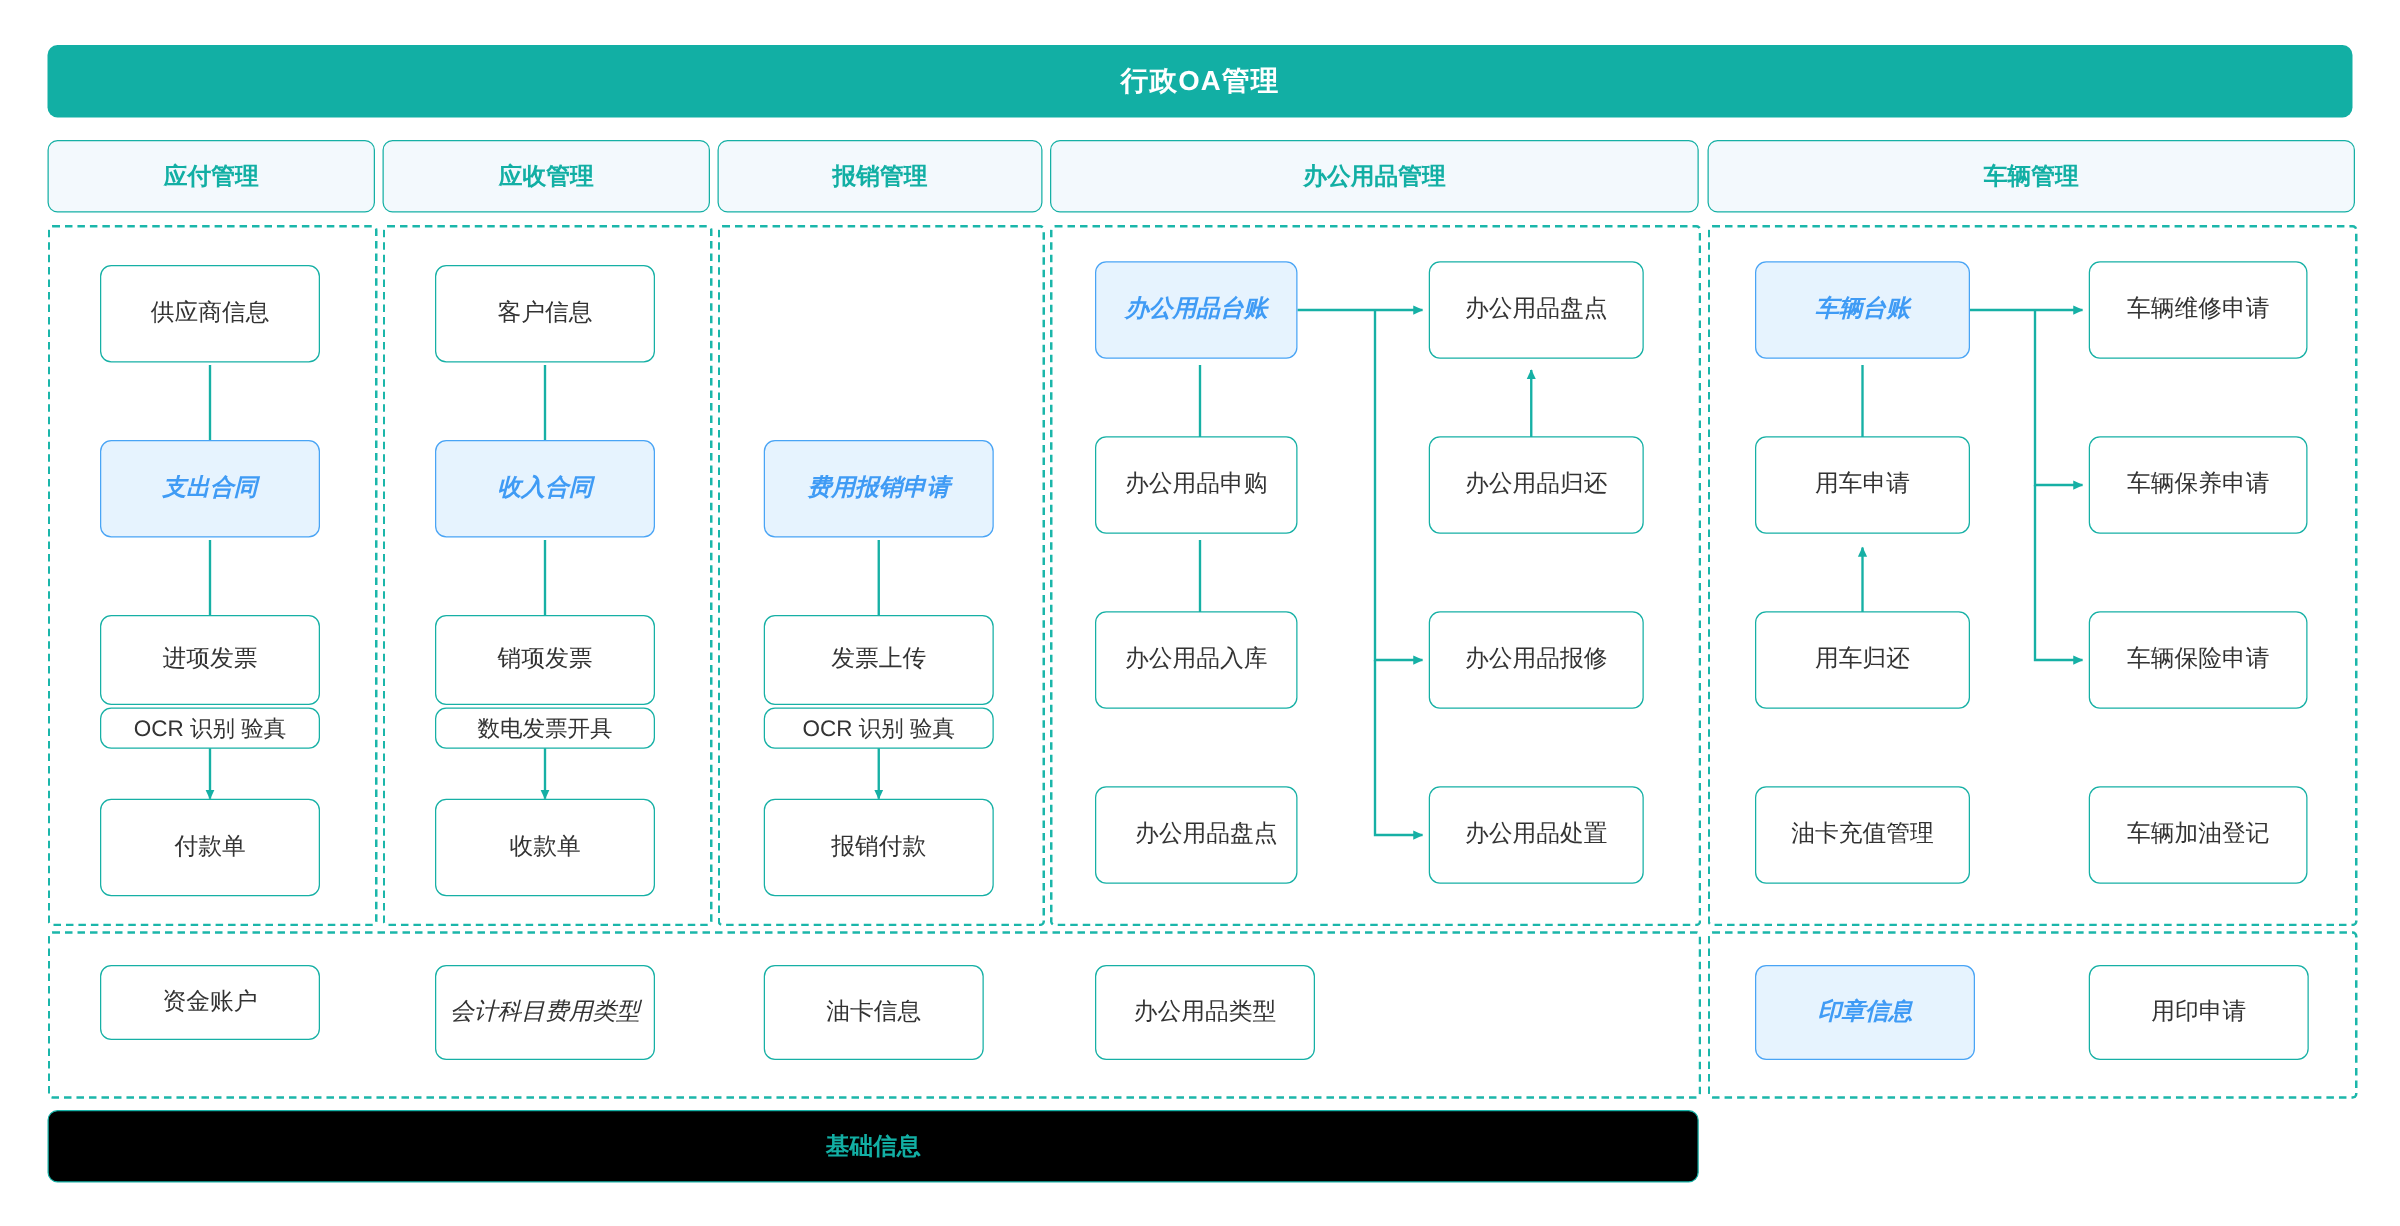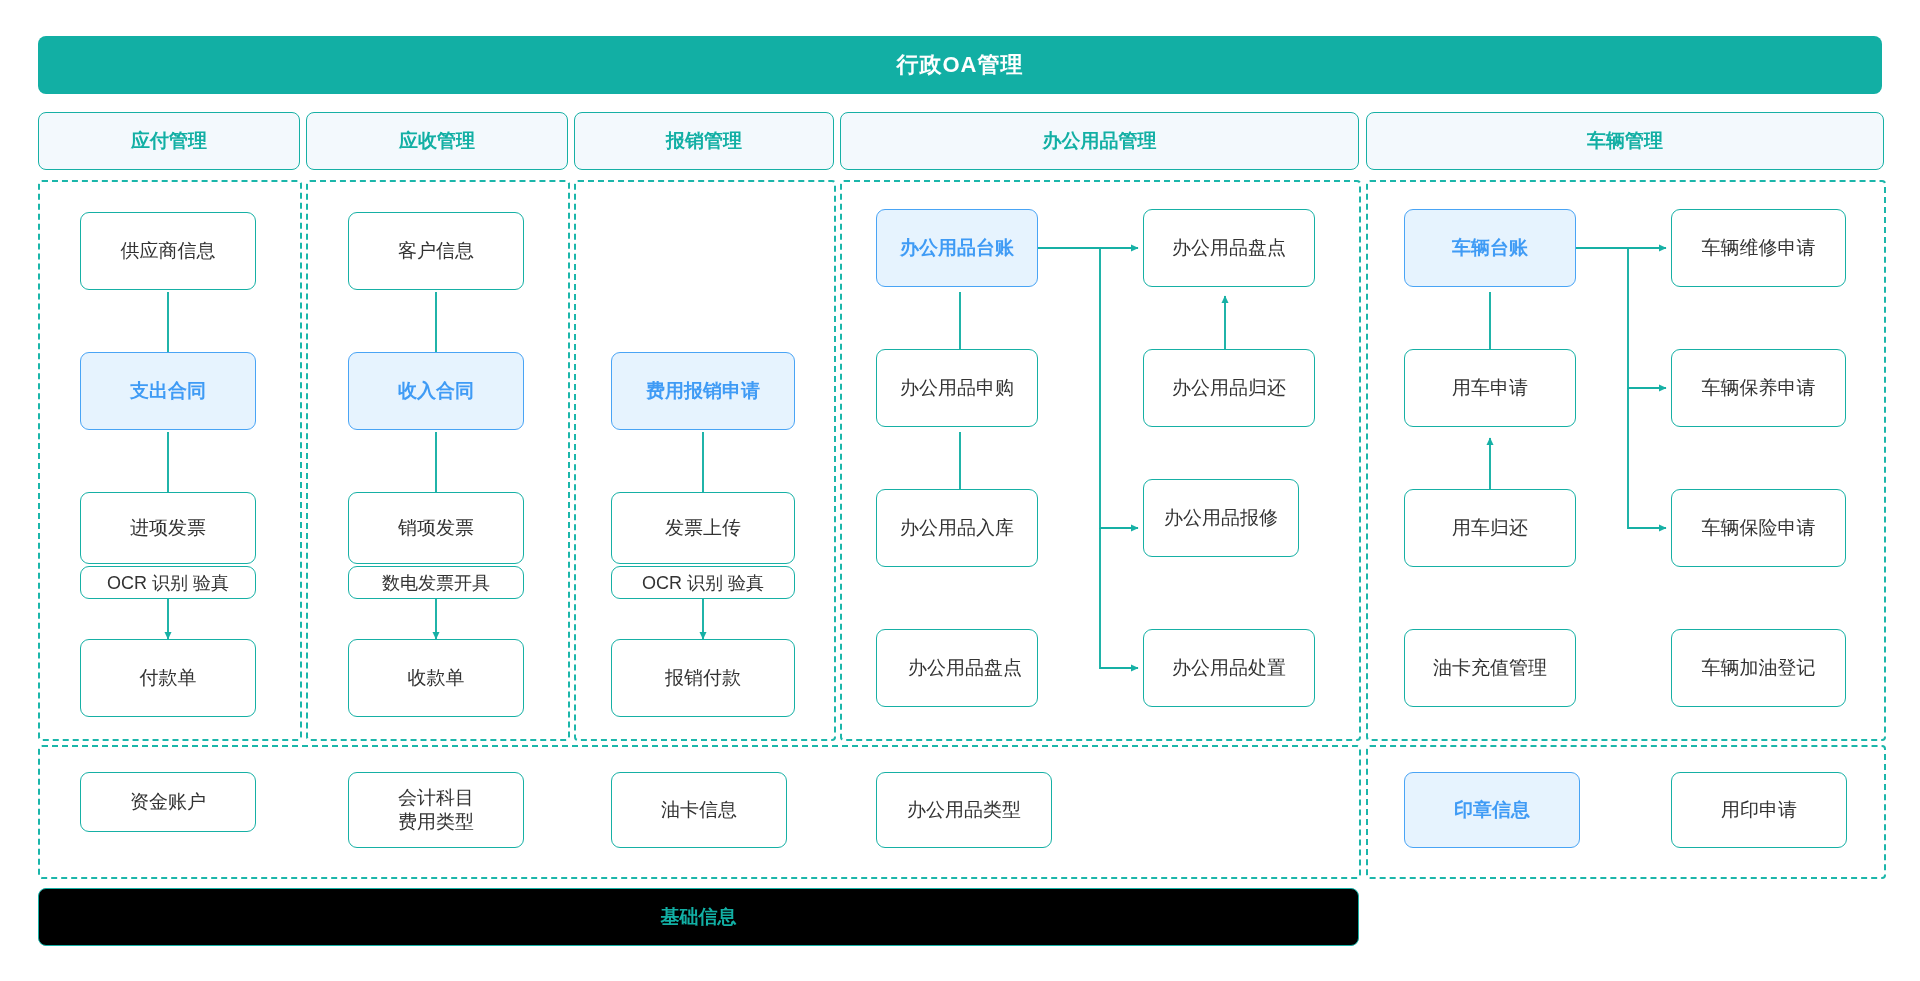--- a/index.html
+++ b/index.html
@@ -34,23 +34,23 @@
 
   
   .node{
     position:absolute;
     border:1.8px solid #16b0a5;border-radius:9px;background:#ffffff;
     display:flex;align-items:center;justify-content:center;
     color:#333333;font-size:19px;line-height:1.25;text-align:center;
     box-sizing:border-box;
   }
   .node.blue{
-    border-color:#49A4F5;background:#e6f3fe;color:#3f9bf5;font-weight:bold;
-  }
-  .node.two-line{flex-direction:column;}
+    border-color:#49A4F5;background:#e6f3fe;color:#3f9bf5;font-weight:bold;font-style:italic;
+  }
+  .node.two-line{flex-direction:row;font-style:italic;}
 
   
   .subtag{
     position:absolute;
     border:1.8px solid #16b0a5;border-radius:9px;background:#ffffff;
     display:flex;align-items:center;justify-content:center;
     color:#333333;font-size:18px;box-sizing:border-box;
   }
 
   
@@ -193,21 +193,21 @@
   <div class="node" style="left:876px;top:629px;width:162px;height:78px;padding-left:16px;">
       <span>办公用品盘点</span>
     </div>
 
   <div class="node" style="left:1143px;top:209px;width:172px;height:78px;">
       <span>办公用品盘点</span>
     </div>
   <div class="node" style="left:1143px;top:349px;width:172px;height:78px;">
       <span>办公用品归还</span>
     </div>
-  <div class="node" style="left:1143px;top:479px;width:156px;height:78px;">
+  <div class="node" style="left:1143px;top:489px;width:172px;height:78px;">
       <span>办公用品报修</span>
     </div>
   <div class="node" style="left:1143px;top:629px;width:172px;height:78px;">
       <span>办公用品处置</span>
     </div>
 
   <div class="node blue" style="left:1404px;top:209px;width:172px;height:78px;">
       <span>车辆台账</span>
     </div>
   <div class="node" style="left:1404px;top:349px;width:172px;height:78px;">

